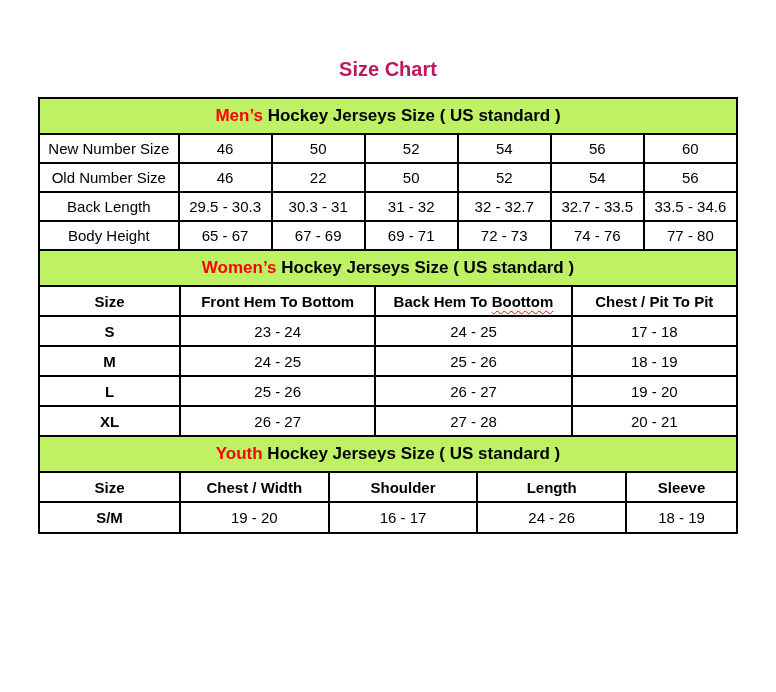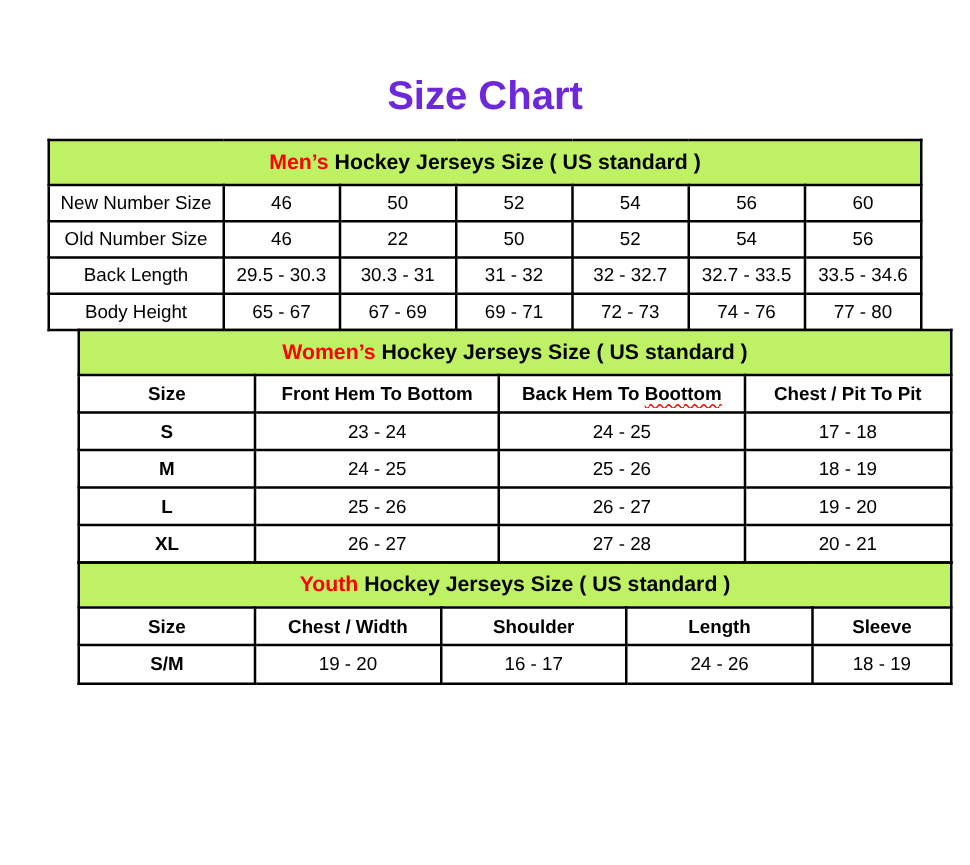--- a/index.html
+++ b/index.html
@@ -3,25 +3,25 @@
 <meta charset="utf-8">
 <style>
   html,body { margin:0; padding:0; }
   body {
     width:776px; height:692px; background:#ffffff;
     font-family:"Liberation Sans", sans-serif; color:#000;
     overflow:hidden;
   }
   .title {
     margin:0 0 16px 0; padding-top:58px;
-    text-align:center; font-size:32px; font-weight:bold; color:#6d28d9;
+    text-align:center; font-size:20px; font-weight:bold; color:#be185d;
   }
   .chart-wrap { margin-left:38px; width:700px; }
   table { border-collapse:collapse; width:100%; table-layout:fixed; }
-  table.merge-up { margin-top:-2px;margin-left:24px; }
+  table.merge-up { margin-top:-2px; }
   td, th {
     border:2px solid #000; text-align:center; vertical-align:middle;
     font-size:15px; padding:0 2px; overflow:hidden; white-space:nowrap;
   }
   tr.band td {
     background:#bef264; font-weight:bold; font-size:17px; height:34px;
   }
   .red { color:#FF0000; }
   th { font-weight:bold; height:28px; }
   td.val { font-weight:normal; }

